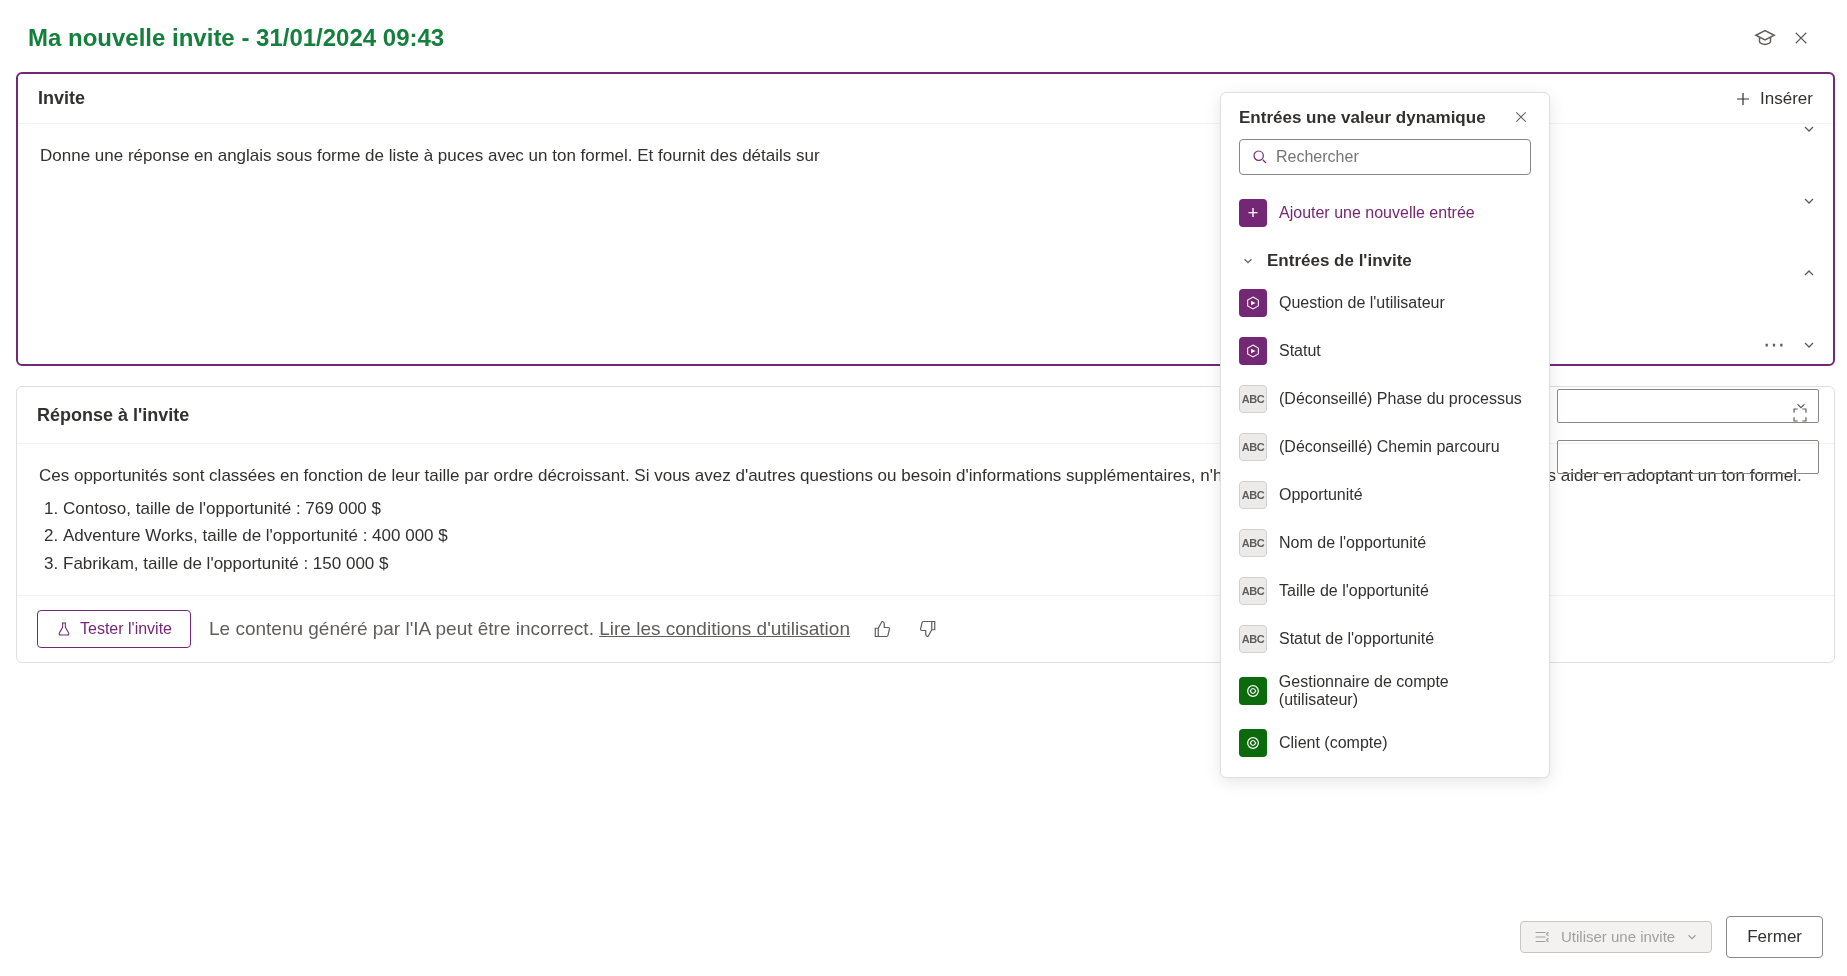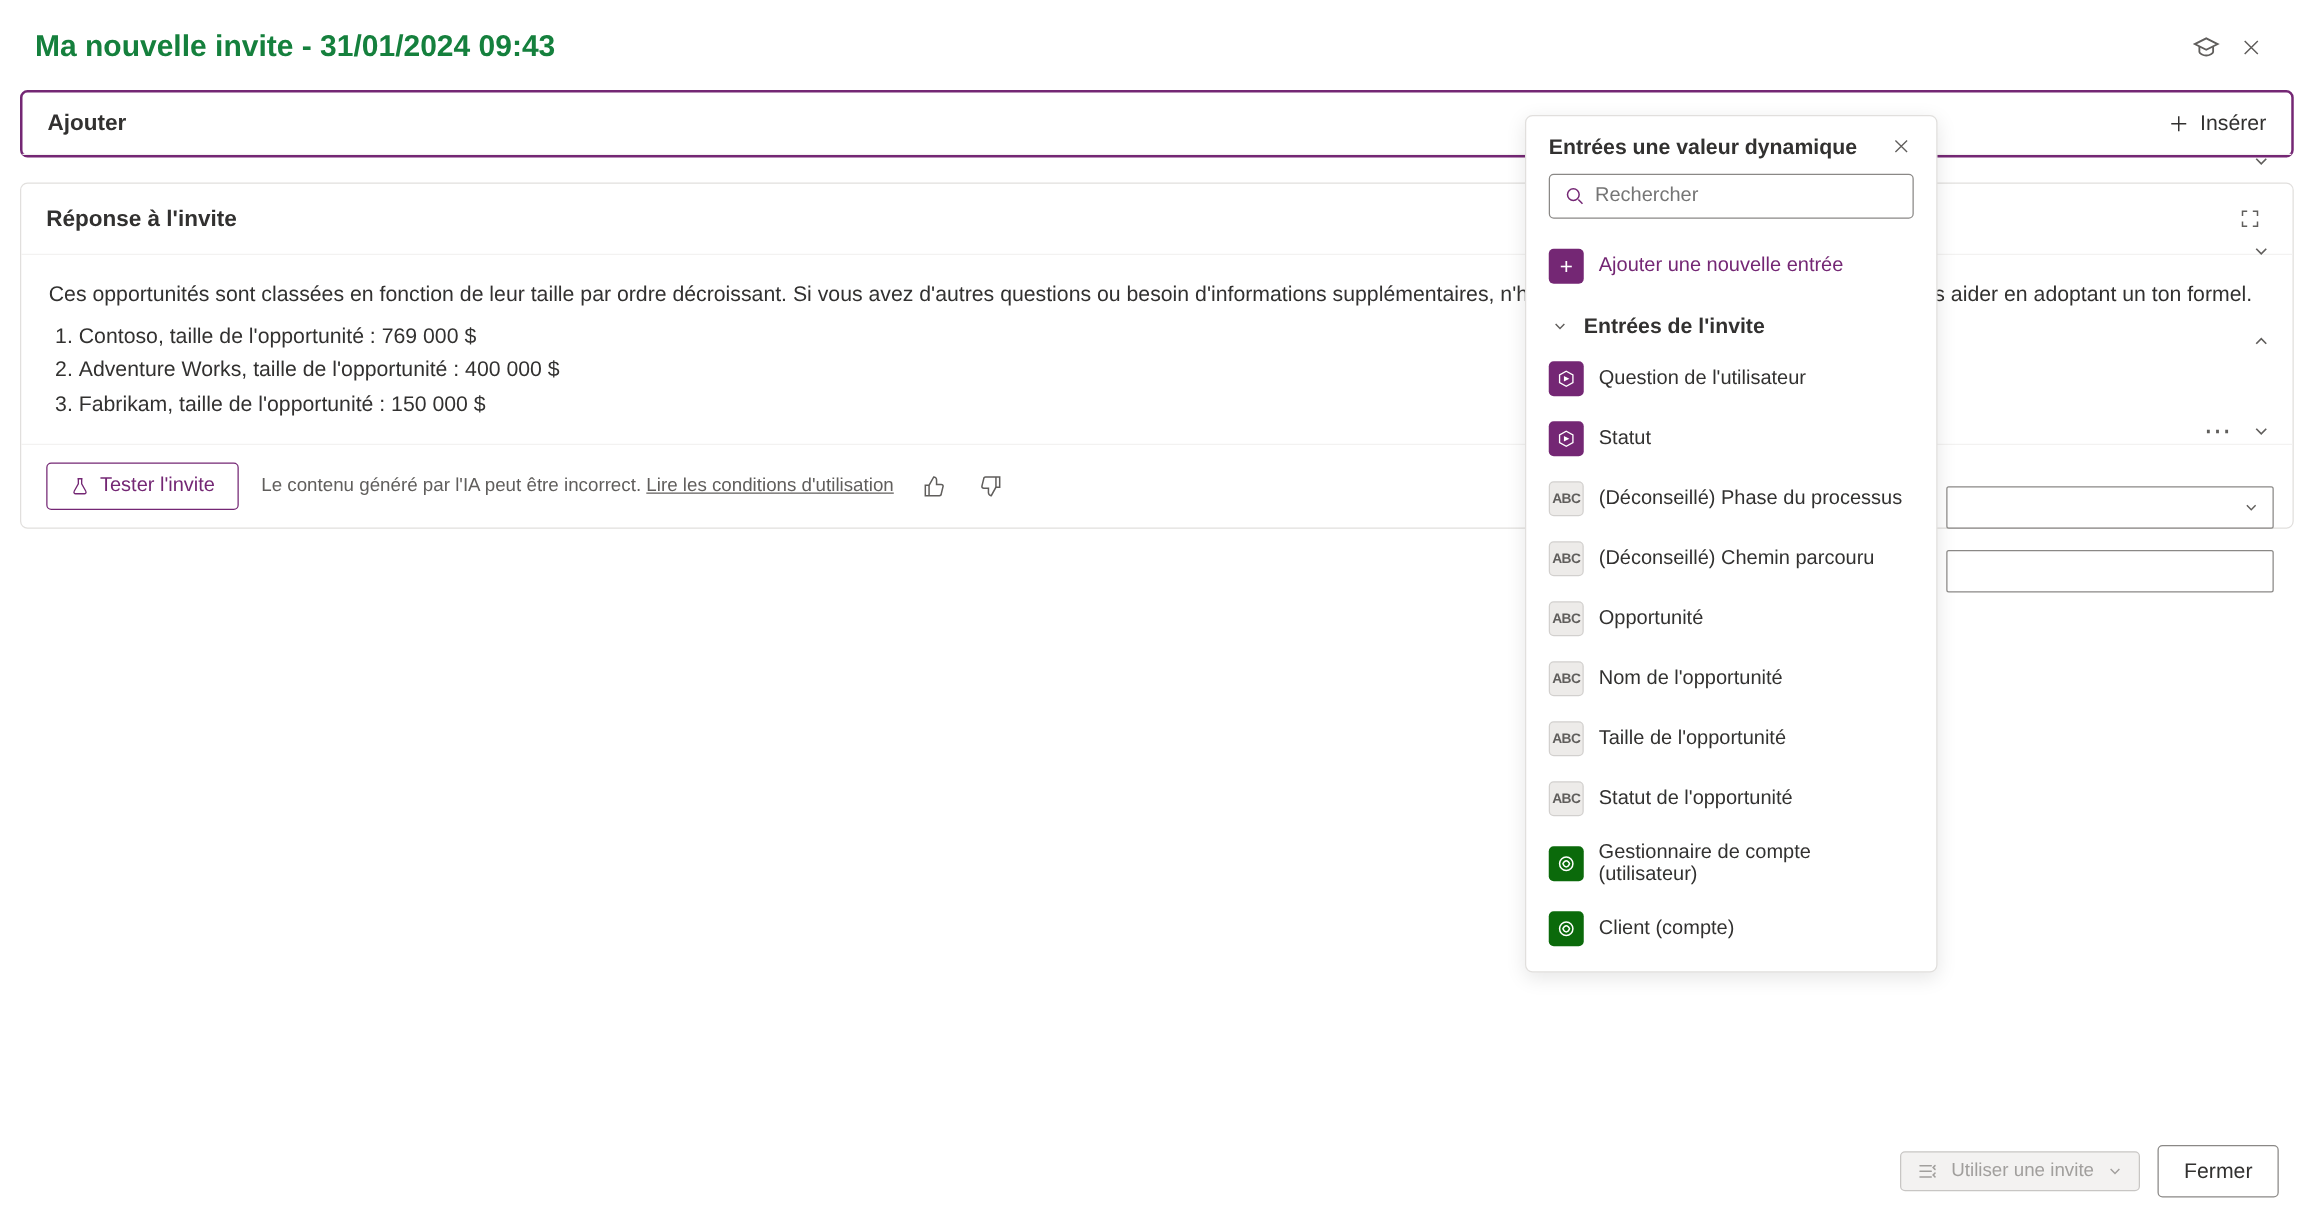--- a/index.html
+++ b/index.html
@@ -18,21 +18,21 @@
 .card.active { border: 2px solid #742774; }
 .card-header { display: flex; align-items: center; padding: 14px 20px; border-bottom: 1px solid #f3f2f1; }
 .card-header .title { font-size: 18px; font-weight: 600; color: #323130; }
 .card-header .spacer { flex: 1; }
 .insert-btn { display: flex; align-items: center; gap: 8px; color: #323130; font-size: 17px; cursor: pointer; }
 .card-body { padding: 18px 22px; font-size: 17px; color: #323130; line-height: 1.6; }
 .card-body.prompt-body { min-height: 240px; }
 .card-body ol { margin-left: 24px; margin-top: 6px; }
 .card-footer { display: flex; align-items: center; padding: 14px 20px; border-top: 1px solid #f3f2f1; gap: 18px; }
 .test-btn { border: 1px solid #742774; color: #742774; background: #fff; padding: 9px 18px; border-radius: 4px; font-size: 16px; display: flex; align-items: center; gap: 8px; cursor: pointer; }
-.disclaimer { font-size: 15px; color: #605e5c; }
+.disclaimer { font-size: 19px; color: #605e5c; }
 .disclaimer a { color: #605e5c; text-decoration: underline; cursor: pointer; }
 .thumb-btn { width: 28px; height: 28px; display: flex; align-items: center; justify-content: center; cursor: pointer; color: #605e5c; }
 .expand-icon { width: 28px; height: 28px; display:flex; align-items:center; justify-content:center; cursor:pointer; color:#605e5c; }
 
 
 .right-panel { width: 330px; border: 1px solid #e1dfdd; border-radius: 6px; background: #fff; box-shadow: 0 4px 16px rgba(0,0,0,.1); position: absolute; left: 1220px; top: 92px; padding-bottom: 10px; }
 .rp-header { display: flex; align-items: flex-start; padding: 14px 18px 10px 18px; }
 .rp-header h2 { font-size: 17px; font-weight: 600; color: #323130; line-height: 1.3; }
 .rp-header .spacer { flex: 1; }
 .rp-close { cursor: pointer; color: #605e5c; width: 20px; height: 20px; display:flex; align-items:center; justify-content:center; }
@@ -86,28 +86,31 @@
         <path d="M5 5l14 14M19 5L5 19"></path>
       </svg>
   </div>
 </div>
 
 <div class="main">
   <div class="left-col">
 
     <div class="card active">
       <div class="card-header">
-        <span class="title">Ajouter</span>
+        <span class="title">Invite</span>
         <div class="spacer"></div>
         <div class="insert-btn">
           <svg width="18" height="18" viewBox="0 0 24 24" fill="none" stroke="currentColor" stroke-width="1.6">
               <path d="M12 4v16M4 12h16"></path>
             </svg>
           <span>Insérer</span>
         </div>
+      </div>
+      <div class="card-body prompt-body">
+        <span>Donne une réponse en anglais sous forme de liste à puces avec un ton formel. Et fournit des détails sur</span>
       </div>
     </div>
 
     <div class="card">
       <div class="card-header">
         <span class="title">Réponse à l'invite</span>
         <div class="spacer"></div>
         <div class="expand-icon">
           <svg width="18" height="18" viewBox="0 0 24 24" fill="none" stroke="currentColor" stroke-width="1.6">
               <path d="M4 9V4h5M20 9V4h-5M4 15v5h5M20 15v5h-5"></path>

